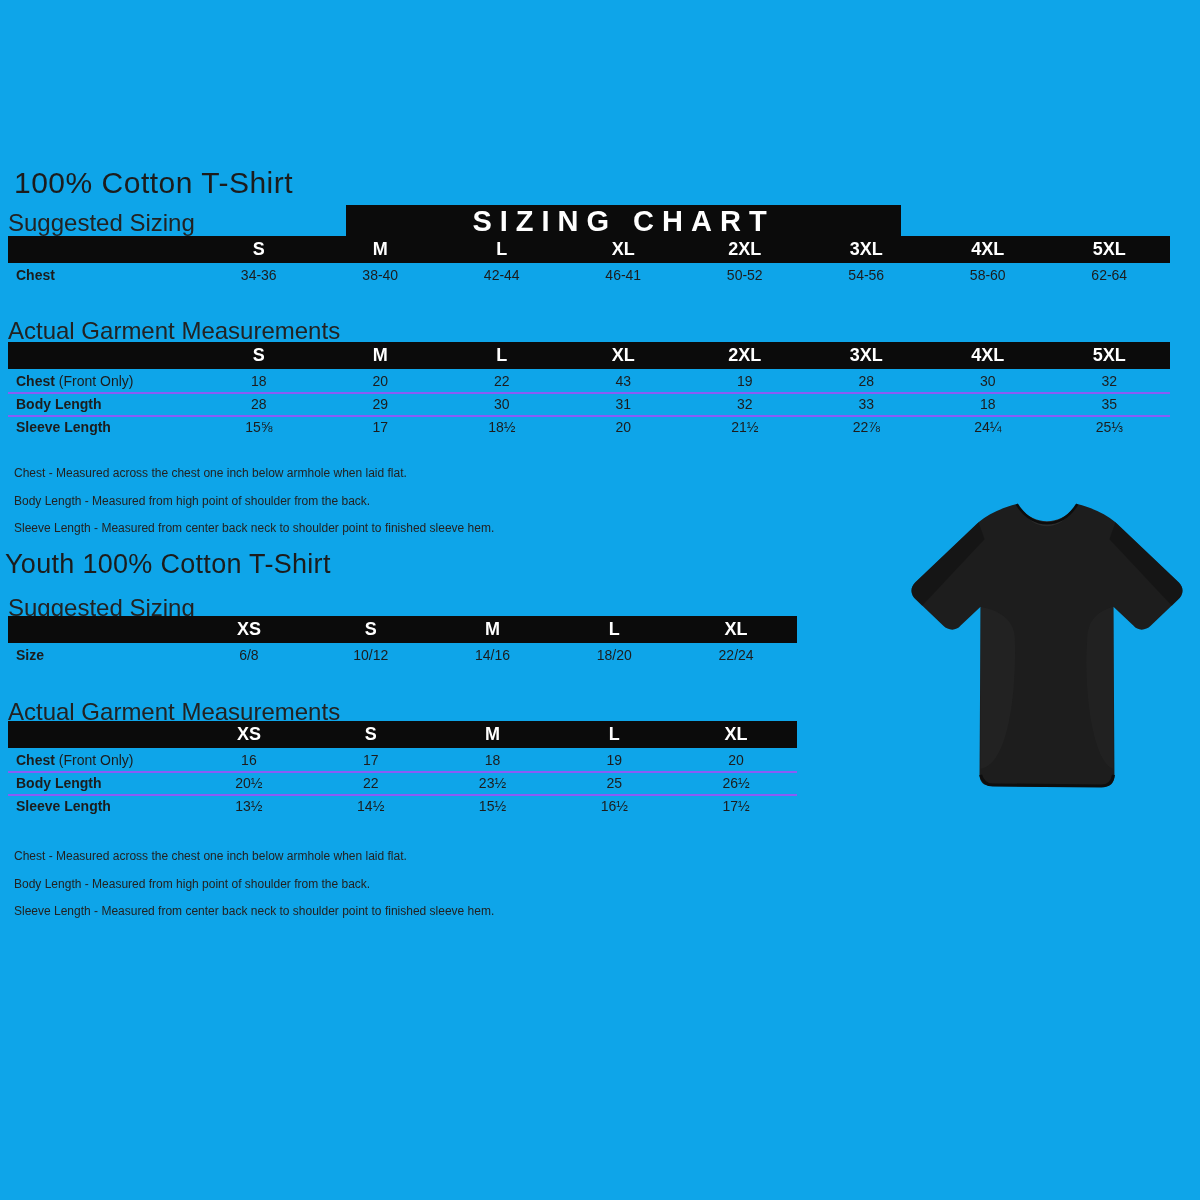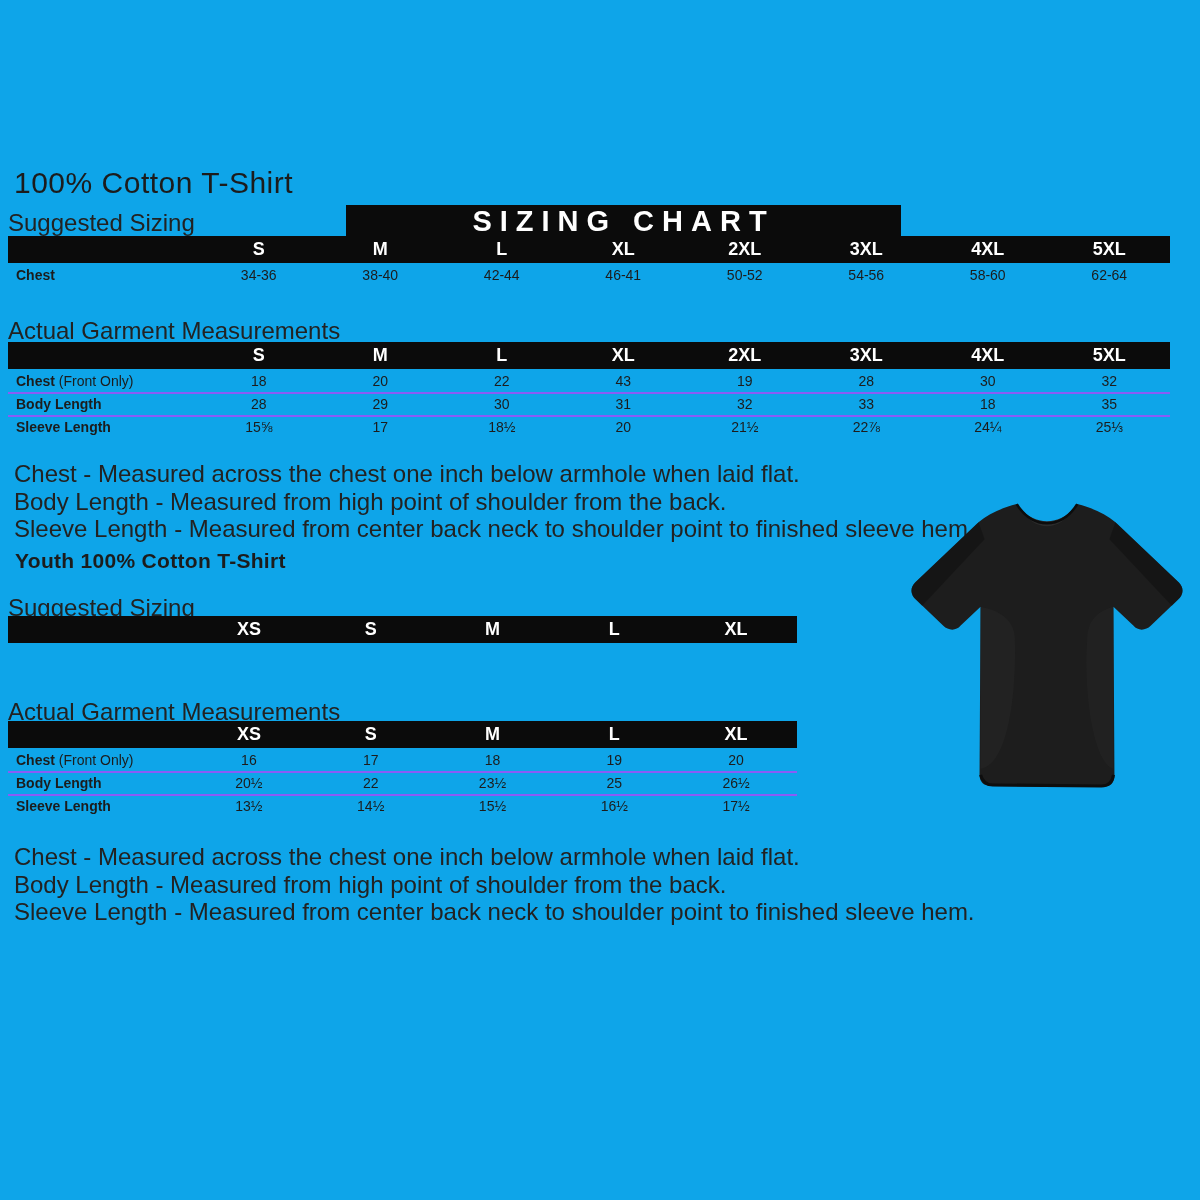--- a/index.html
+++ b/index.html
@@ -21,24 +21,24 @@
   .t-bar{display:flex;background:#0b0b0b;height:27px;align-items:center;margin-bottom:2px;}
   .t-bar .t-label{color:#fff;}
   .t-bar .t-cell{color:#fff;font-weight:700;font-size:18px;}
   .t-row{display:flex;align-items:center;padding:2px 0 3px 0;font-size:14px;}
   .t-label{width:190px;padding-left:8px;box-sizing:border-box;text-align:left;}
   .t-label b{font-weight:700;}
   .t-cell{flex:1;text-align:center;}
   .tbl-youth .t-label{width:180px;}
   .tbl-actual .t-row + .t-row{border-top:2px solid #8b5cf6;align-items:flex-end;}
 
-  .notes{position:absolute;left:14px;font-size:24px;line-height:27.5px;color:#222;}
+  .notes{position:absolute;left:14px;font-size:12px;line-height:27.5px;color:#222;}
   .notes div{margin-bottom:0;}
 
-  .youth-title{position:absolute;left:15px;top:549px;font-size:21px;font-weight:700;letter-spacing:.3px;}
+  .youth-title{position:absolute;left:5px;top:549px;font-size:27px;font-weight:400;letter-spacing:.3px;}
 
   .tee{position:absolute;left:896px;top:474px;width:302px;height:348px;}
 </style>
 </head>
 <body>
 
 <div class="canvas">
 
   <div class="page-title">100% Cotton T-Shirt</div>
   <div class="banner">
@@ -129,20 +129,28 @@
 
   <div class="sec-label" style="top:594px;left:8px;">Suggested Sizing</div>
   <div class="tbl tbl-youth" style="top:616px;width:789px;">
     <div class="t-bar">
       <div class="t-label"></div>
       <div class="t-cell">XS</div>
       <div class="t-cell">S</div>
       <div class="t-cell">M</div>
       <div class="t-cell">L</div>
       <div class="t-cell">XL</div>
+    </div>
+    <div class="t-row">
+      <div class="t-label"><b>Size</b></div>
+      <div class="t-cell">6/8</div>
+      <div class="t-cell">10/12</div>
+      <div class="t-cell">14/16</div>
+      <div class="t-cell">18/20</div>
+      <div class="t-cell">22/24</div>
     </div>
   </div>
 
   <div class="sec-label" style="top:698px;left:8px;">Actual Garment Measurements</div>
   <div class="tbl tbl-youth tbl-actual" style="top:721px;width:789px;">
     <div class="t-bar">
       <div class="t-label"></div>
       <div class="t-cell">XS</div>
       <div class="t-cell">S</div>
       <div class="t-cell">M</div>

